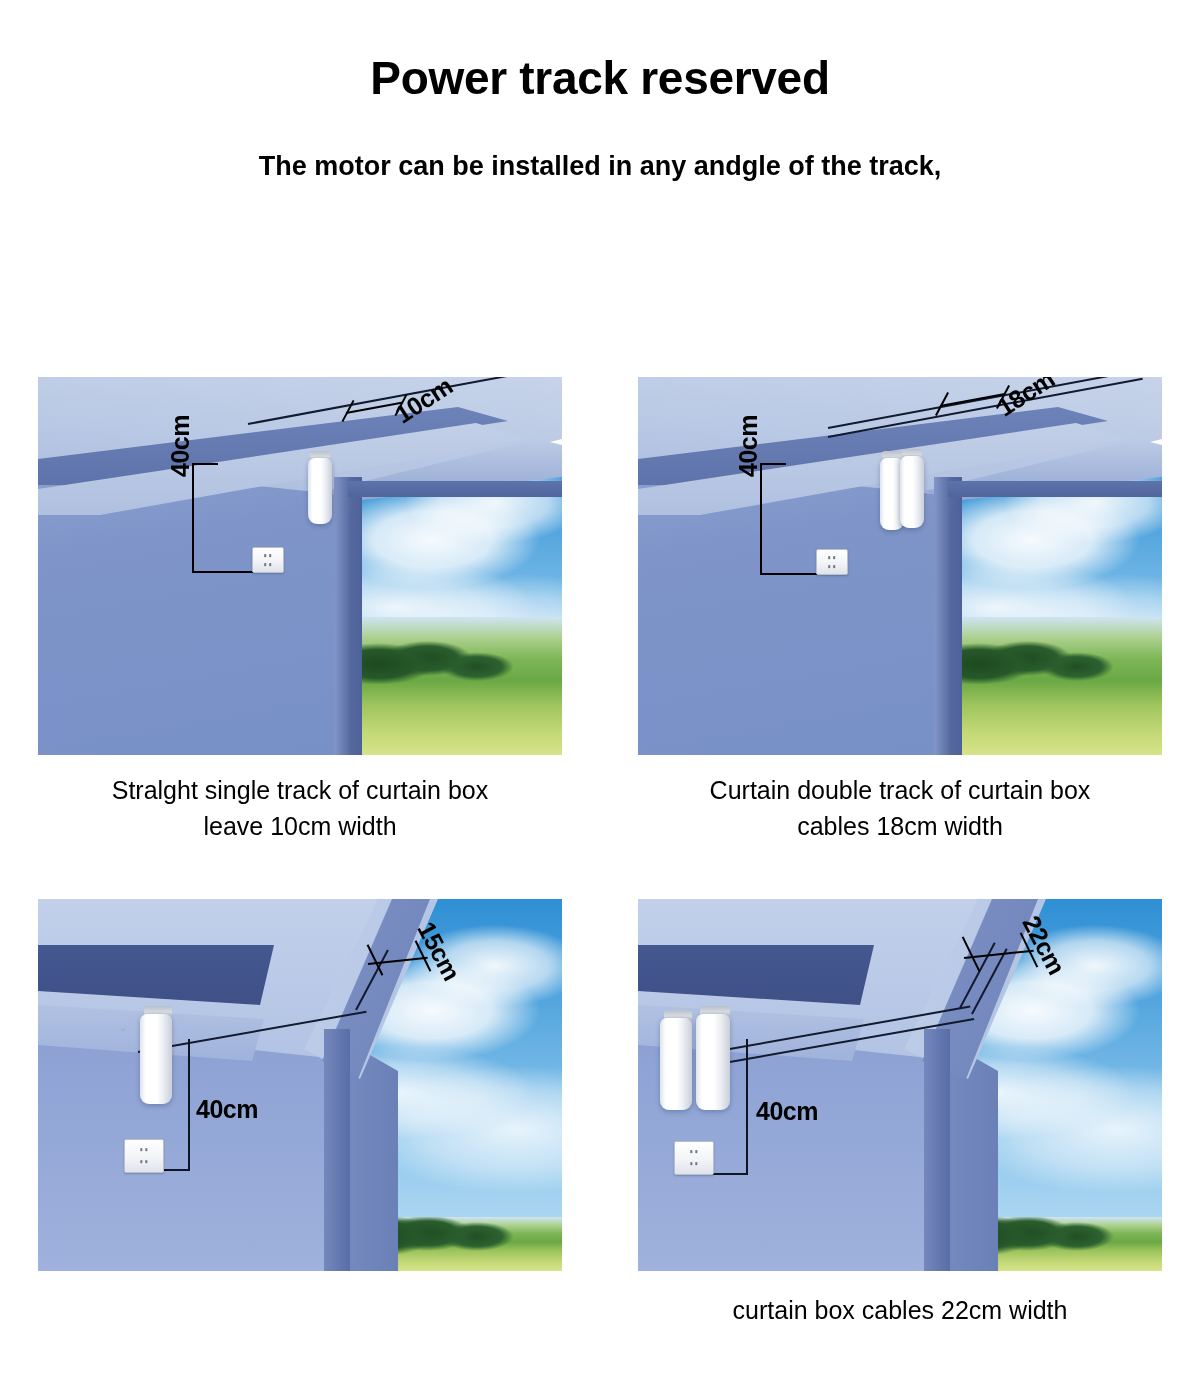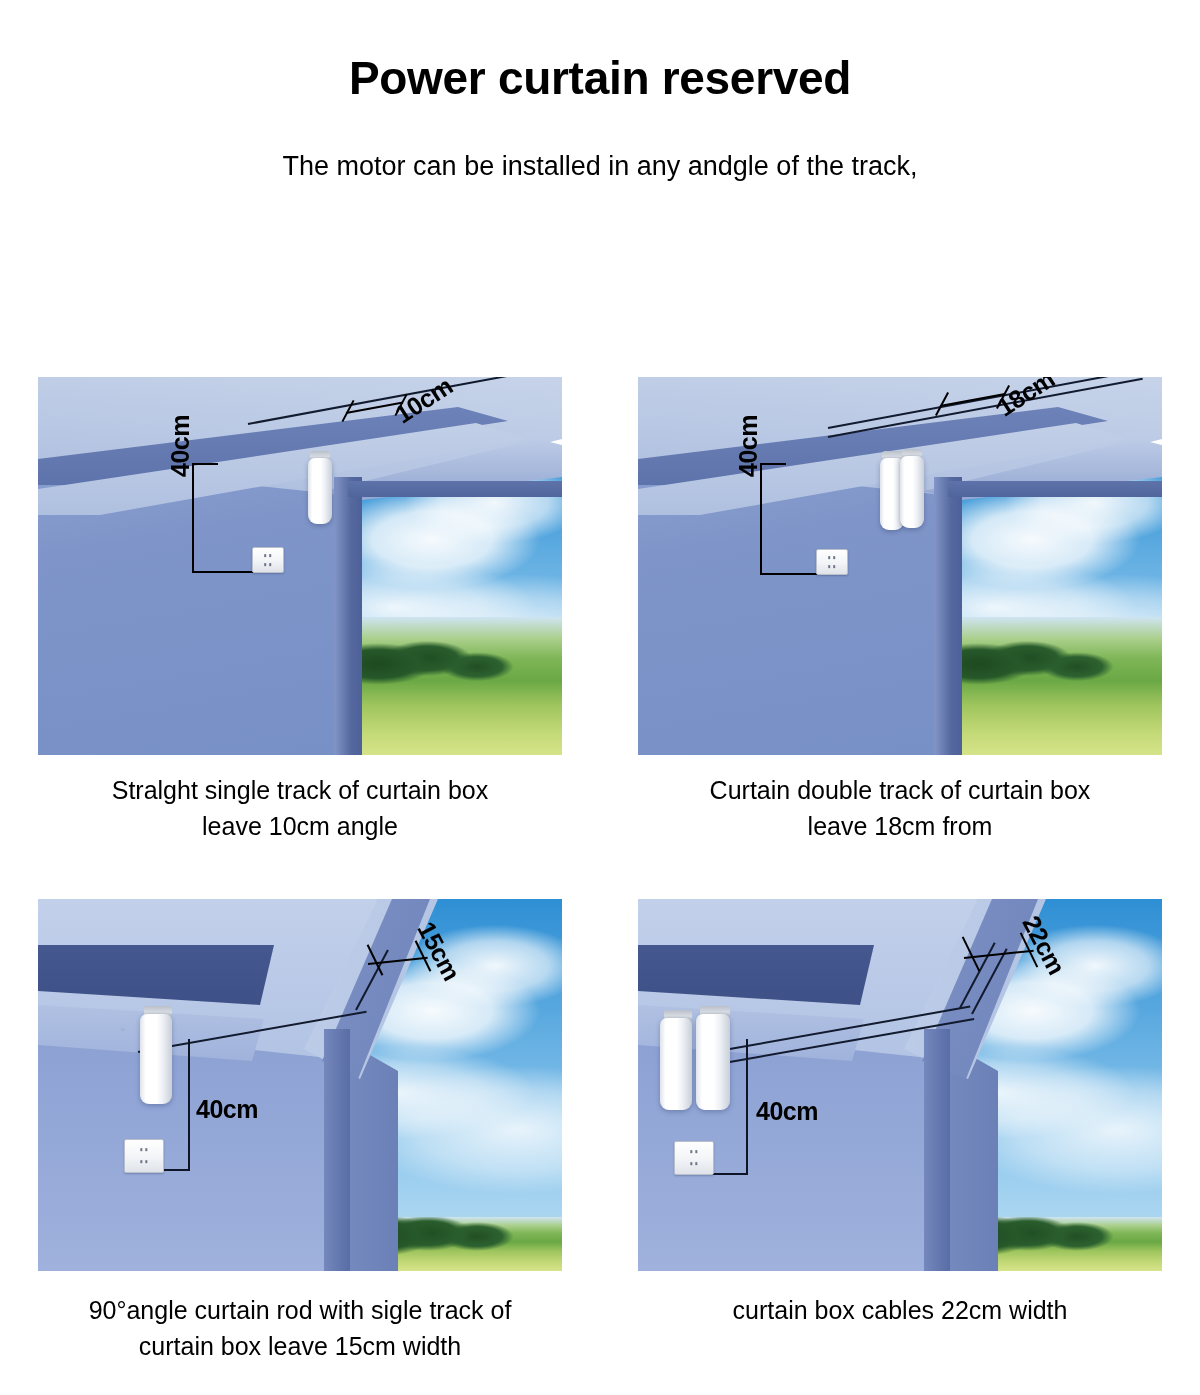--- a/index.html
+++ b/index.html
@@ -24,20 +24,21 @@
   .title-line {
     font-size: 46px;
     font-weight: bold;
     line-height: 1.32;
     letter-spacing: -0.3px;
   }
   .subtitle {
     margin-top: 36px;
     font-size: 27px;
     line-height: 1.62;
+    font-weight: bold;
   }
 
   
   .grid {
     position: absolute;
     top: 377px;
     left: 0;
     width: 1200px;
   }
   .row {
@@ -139,21 +140,21 @@
     font-weight: bold;
     color: #000000;
     white-space: nowrap;
     letter-spacing: -0.5px;
   }
 </style>
 </head>
 <body>
 
 <div class="header">
-  <div class="title-line">Power curtain reserved</div>
+  <div class="title-line">Power track reserved</div>
   <div class="subtitle">
     <div>The motor can be installed in any andgle  of the track,</div>
   </div>
 </div>
 
 <div class="grid">
 
   <div class="row row-1">
 
     <div class="cell">
@@ -214,21 +215,21 @@
             <div class="hrow">
                 <div class="hole"></div>
                 <div class="hole"></div>
               </div>
           </div>
         </div>
       </div>
 
       <div class="caption">
         <div>Stralght single track of curtain box</div>
-        <div>leave 10cm angle</div>
+        <div>leave 10cm width</div>
       </div>
     </div>
 
     <div class="cell">
       <div class="scene">
 
         <div class="sky-img" style="left:300px; top:70px; width:224px; height:308px;"></div>
         <div class="land-img" style="left:300px; top:240px; width:224px; height:138px;"></div>
 
         <div class="wall" style="left:0; top:0; width:306px; height:378px;
@@ -286,21 +287,21 @@
             <div class="hrow">
                 <div class="hole"></div>
                 <div class="hole"></div>
               </div>
           </div>
         </div>
       </div>
 
       <div class="caption">
         <div>Curtain double track of curtain box</div>
-        <div>leave 18cm from</div>
+        <div>cables 18cm width</div>
       </div>
     </div>
   </div>
 
   <div class="row row-2">
 
     <div class="cell">
       <div class="scene">
 
         <div class="sky-img" style="left:300px; top:0; width:224px; height:372px;"></div>
@@ -363,24 +364,20 @@
                 <div class="hole"></div>
               </div>
             <div class="hrow">
                 <div class="hole"></div>
                 <div class="hole"></div>
               </div>
           </div>
         </div>
       </div>
 
-      <div class="caption">
-        <div>90°angle curtain rod with sigle track of</div>
-        <div>curtain box leave 15cm width</div>
-      </div>
     </div>
 
     <div class="cell">
       <div class="scene">
 
         <div class="sky-img" style="left:300px; top:0; width:224px; height:372px;"></div>
         <div class="land-img" style="left:300px; top:318px; width:224px; height:54px;"></div>
 
         <div class="wall" style="left:0; top:120px; width:306px; height:252px;
                     background:linear-gradient(180deg,#8ba0d2 0%,#93a7d7 40%,#9fb1dc 100%);"></div>

